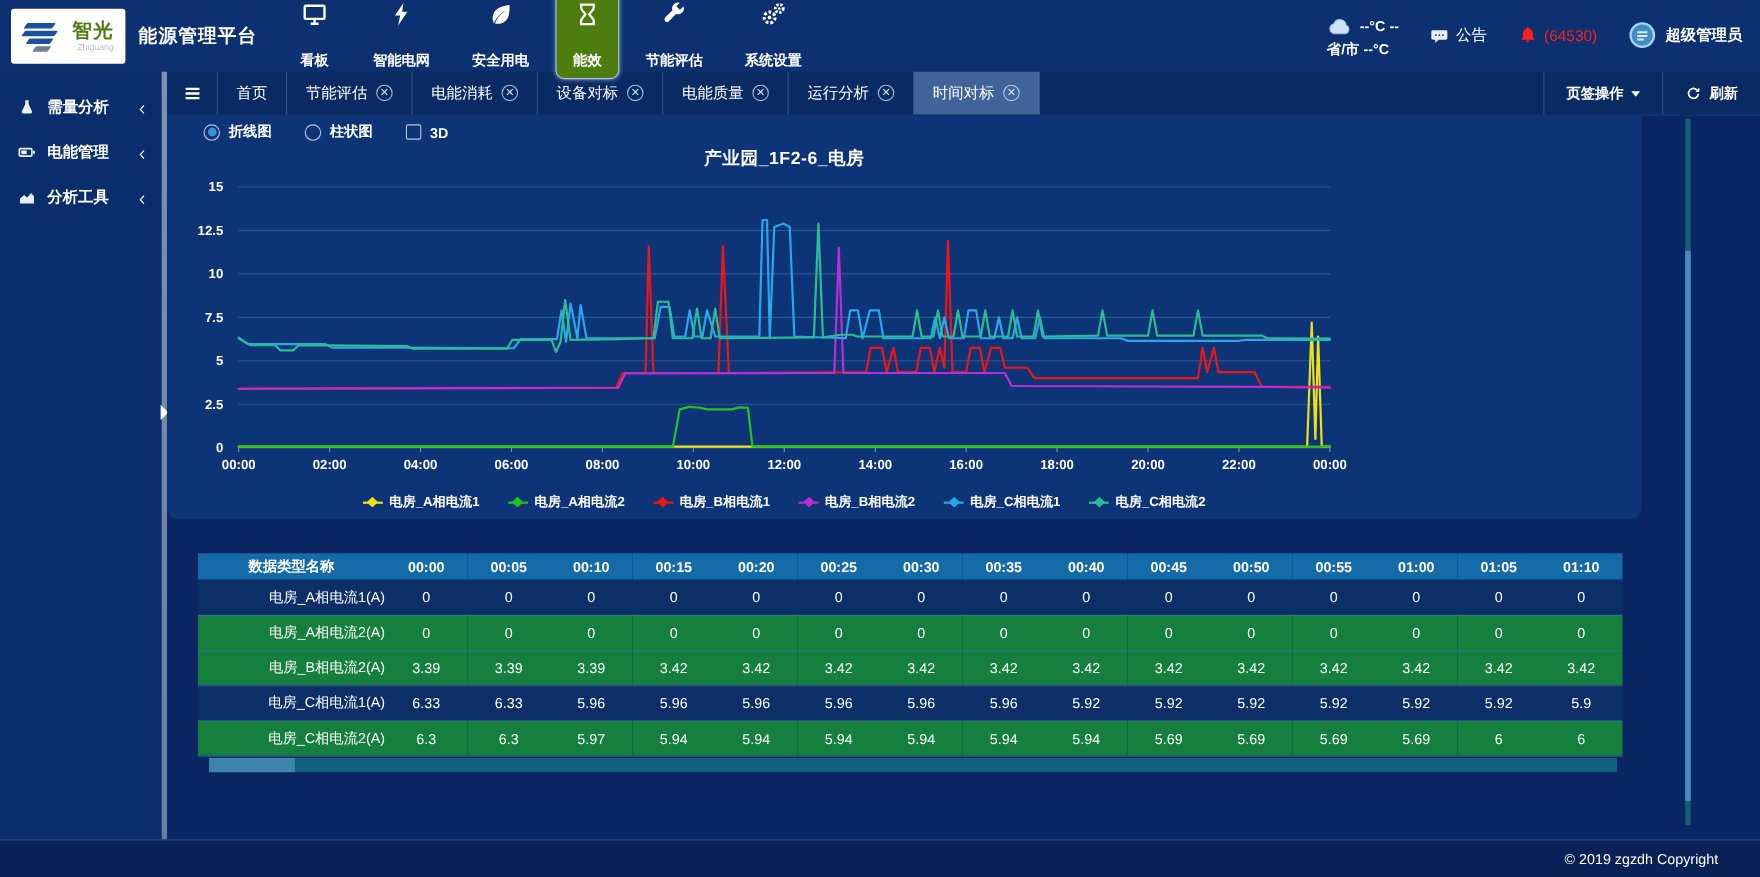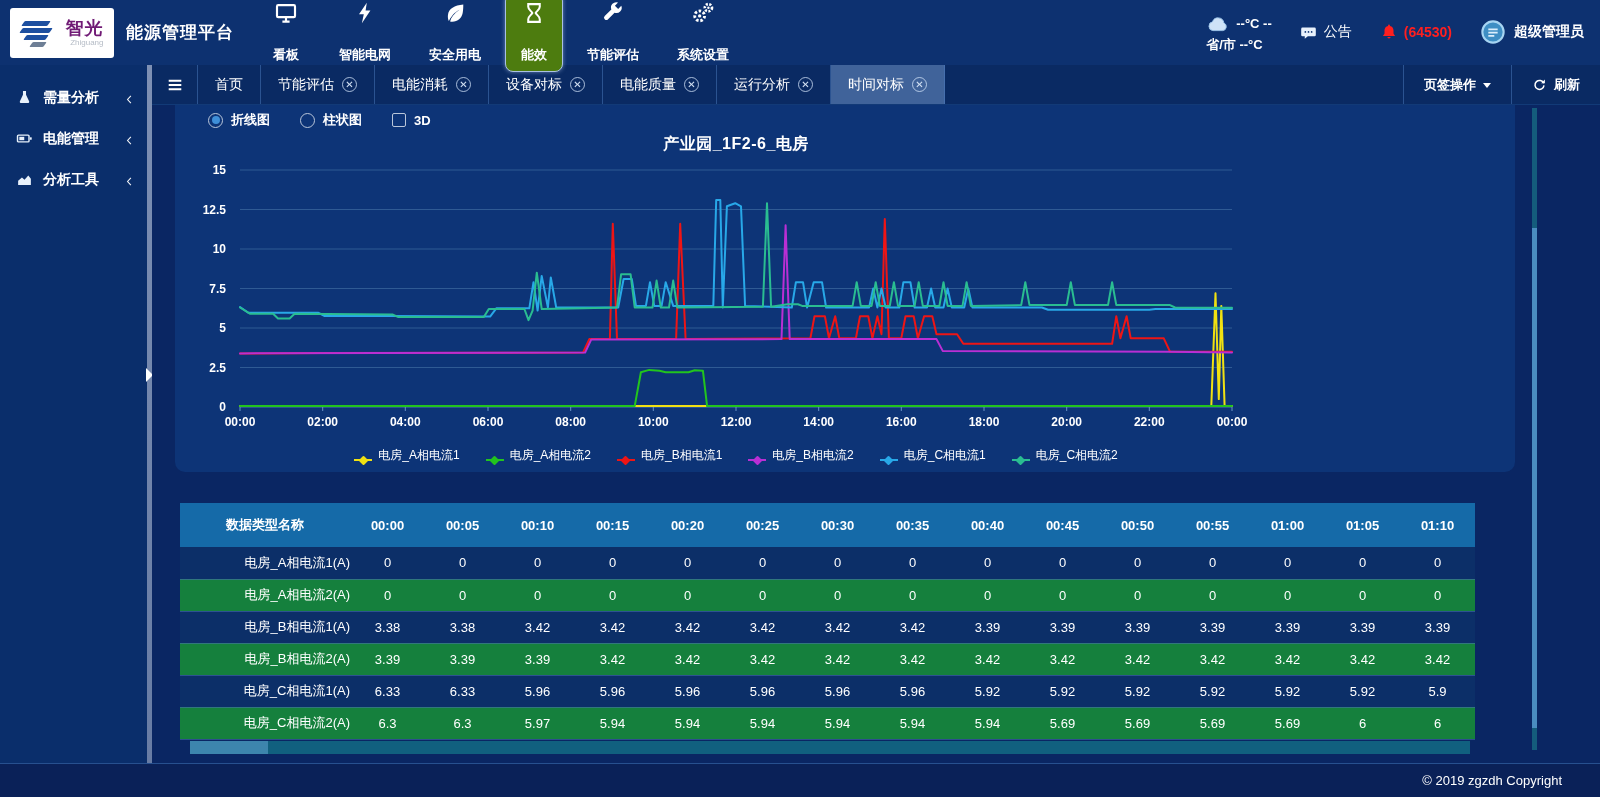--- a/index.html
+++ b/index.html
@@ -10,35 +10,35 @@
   
   .header{position:absolute;top:0;left:0;right:0;height:65px;background:#0d3170;display:flex;align-items:center;z-index:5}
   .logo{width:104px;height:50px;margin-left:10px;background:#fff;border-radius:3px;display:flex;align-items:center;justify-content:center;gap:5px}
   .logo-stripes{width:40px;height:26px;position:relative}
   .logo-stripes i{position:absolute;background:#1d4fa0;height:5px;border-radius:1px;transform:skewX(-35deg)}
   .logo-stripes i:nth-child(1){left:2px;top:1px;width:26px}
   .logo-stripes i:nth-child(2){left:0;top:8px;width:30px}
   .logo-stripes i:nth-child(3){left:4px;top:15px;width:22px}
   .logo-stripes i:nth-child(4){left:10px;top:22px;width:14px;background:#6e7f96}
   .logo-txt{display:flex;flex-direction:column;line-height:1}
-  .logo-brand{color:#701a75;font-size:18px;font-weight:bold;letter-spacing:1px}
+  .logo-brand{color:#4d7c0f;font-size:18px;font-weight:bold;letter-spacing:1px}
   .logo-sub{color:#b5bcc6;font-size:8px;text-align:right;margin-top:2px}
   .app-title{font-size:17px;font-weight:bold;margin-left:12px;letter-spacing:1px}
   .main-nav{display:flex;margin-left:18px;height:100%;align-items:center}
   .nav-item{display:flex;flex-direction:column;align-items:center;justify-content:center;gap:21px;padding:7px 13px;margin:0 5px;border:1px solid transparent;border-radius:8px;cursor:pointer;min-width:58px}
   .nav-item.active{background:#4d7c0f;border-color:#a9c0e2;box-shadow:0 0 4px rgba(200,220,250,.5)}
   .nav-item .ic{width:24px;height:24px;color:#fff}
   .nav-item .lbl{font-size:13px;font-weight:bold;white-space:nowrap}
   .hright{margin-left:auto;display:flex;align-items:center;gap:28px;margin-right:16px}
   .weather{display:flex;flex-direction:column;line-height:1.35;font-size:13px;font-weight:bold}
   .weather .w1{display:flex;align-items:center;gap:6px}
   .weather .w1 .ic{width:24px;height:24px}
   .notice{display:flex;align-items:center;gap:7px;font-size:14px;font-weight:normal;cursor:pointer}
   .notice .ic{width:17px;height:17px;color:#e8f1fb}
-  .alarm{display:flex;align-items:center;gap:6px;color:#ff1f1f;font-size:14px;font-weight:bold;cursor:pointer}
+  .alarm{display:flex;align-items:center;gap:6px;color:#ff1f1f;font-size:14px;font-weight:normal;cursor:pointer}
   .alarm .ic{width:18px;height:18px;color:#ff1f1f}
   .user{display:flex;align-items:center;gap:8px;font-size:14px;font-weight:bold;cursor:pointer}
   .user .ic{width:26px;height:26px}
 
   
   .tabbar{position:absolute;top:65px;left:152px;right:0;height:40px;background:#0a2a63;display:flex;align-items:stretch;z-index:4;border-bottom:1px solid #123a77}
   .hamb{width:46px;display:flex;align-items:center;justify-content:center;border-right:1px solid rgba(76,124,192,.5);cursor:pointer}
   .hamb .ic{width:18px;height:18px}
   .tab{display:flex;align-items:center;gap:8px;padding:0 17px;font-size:14px;border-right:1px solid rgba(76,124,192,.5);cursor:pointer;white-space:nowrap}
   .tab.active{background:#40639a}
@@ -51,37 +51,37 @@
   
   .sidebar{position:absolute;left:0;top:65px;bottom:34px;width:147px;background:#0a2e6b;padding-top:12px}
   .side-item{height:41px;display:flex;align-items:center;gap:10px;padding-left:16px;font-size:14px;font-weight:bold;cursor:pointer}
   .side-item .ic{width:17px;height:17px;color:#e8f1fb}
   .side-item .chev{margin-left:auto;margin-right:12px;width:11px;height:11px;opacity:.95}
   .divider{position:absolute;left:147px;top:65px;bottom:34px;width:5px;background:linear-gradient(180deg,#7e90b4,#687ca4)}
   .div-handle{position:absolute;left:146px;top:368px;width:0;height:0;border-top:7px solid transparent;border-bottom:7px solid transparent;border-left:7px solid #fff;cursor:pointer}
 
   
   .main{position:absolute;left:152px;top:105px;right:0;bottom:34px;background:#0a2663;overflow:hidden}
-  .chart-panel{margin-left:23px;width:1340px;height:367px;background:#0d3477;border-radius:0 0 10px 10px;position:relative}
+  .chart-panel{width:1340px;height:367px;background:#0d3477;border-radius:0 0 10px 10px;position:relative}
   .controls{padding:6px 0 0 33px;display:flex;align-items:center;gap:30px;font-size:13px;font-weight:bold}
   .ctrl{display:flex;align-items:center;gap:8px;cursor:pointer}
   .radio{width:15px;height:15px;border-radius:50%;border:1.5px solid #b9c6da;position:relative;flex:0 0 auto}
   .radio.checked::after{content:'';position:absolute;inset:2.5px;border-radius:50%;background:#3f8fd8}
   .cbox{width:14px;height:14px;border:1.5px solid #b9c6da;border-radius:2px;flex:0 0 auto}
   .chart-title{margin-top:5px;width:1122px;text-align:center;font-size:16px;font-weight:bold;letter-spacing:.5px}
   .legend{width:1122px;display:flex;justify-content:center;gap:26px;margin-top:1px}
-  .lg-item{display:flex;align-items:flex-end;gap:6px;font-size:12px;font-weight:normal;cursor:pointer}
+  .lg-item{display:flex;align-items:center;gap:6px;font-size:12px;font-weight:bold;cursor:pointer}
   .lg-mark{width:18px;height:8px;position:relative}
   .lg-mark .ln{position:absolute;top:3px;left:0;right:0;height:2px}
   .lg-mark .dm{position:absolute;left:5.5px;top:0.5px;width:7px;height:7px;transform:rotate(45deg);border-radius:1px}
 
   
   .table-wrap{margin:31px 0 0 28px;width:1295px}
   table{width:100%;border-collapse:collapse;font-size:13px;table-layout:fixed}
-  th{height:44px;background:#156aa8;font-weight:bold;text-align:center}
+  th{height:24px;background:#156aa8;font-weight:bold;text-align:center}
   th:first-child{width:170px}
   td{height:32px;text-align:center;border-bottom:1px solid rgba(73,112,178,.55)}
   td.name{text-align:right;padding-left:24px}
   tr.odd td{background:#0c2f68}
   tr.even td{background:#15803d}
   .h-scroll{margin-left:10px;margin-top:1px;width:1280px;height:13px;background:#11607f;position:relative}
   .h-thumb{position:absolute;left:0;top:0;width:78px;height:13px;background:#3d85ad;cursor:pointer}
 
   
   .v-scroll{position:absolute;left:1532px;top:108px;width:5px;height:642px;background:#145c7c;z-index:6}
@@ -434,38 +434,20 @@
               <td>0</td>
               <td>0</td>
               <td>0</td>
               <td>0</td>
               <td>0</td>
               <td>0</td>
               <td>0</td>
               <td>0</td>
               <td>0</td>
             </tr>
-            <tr class="odd">
-              <td class="name">电房_B相电流1(A)</td>
-              <td>3.38</td>
-              <td>3.38</td>
-              <td>3.42</td>
-              <td>3.42</td>
-              <td>3.42</td>
-              <td>3.42</td>
-              <td>3.42</td>
-              <td>3.42</td>
-              <td>3.39</td>
-              <td>3.39</td>
-              <td>3.39</td>
-              <td>3.39</td>
-              <td>3.39</td>
-              <td>3.39</td>
-              <td>3.39</td>
-            </tr>
             <tr class="even">
               <td class="name">电房_B相电流2(A)</td>
               <td>3.39</td>
               <td>3.39</td>
               <td>3.39</td>
               <td>3.42</td>
               <td>3.42</td>
               <td>3.42</td>
               <td>3.42</td>
               <td>3.42</td>

